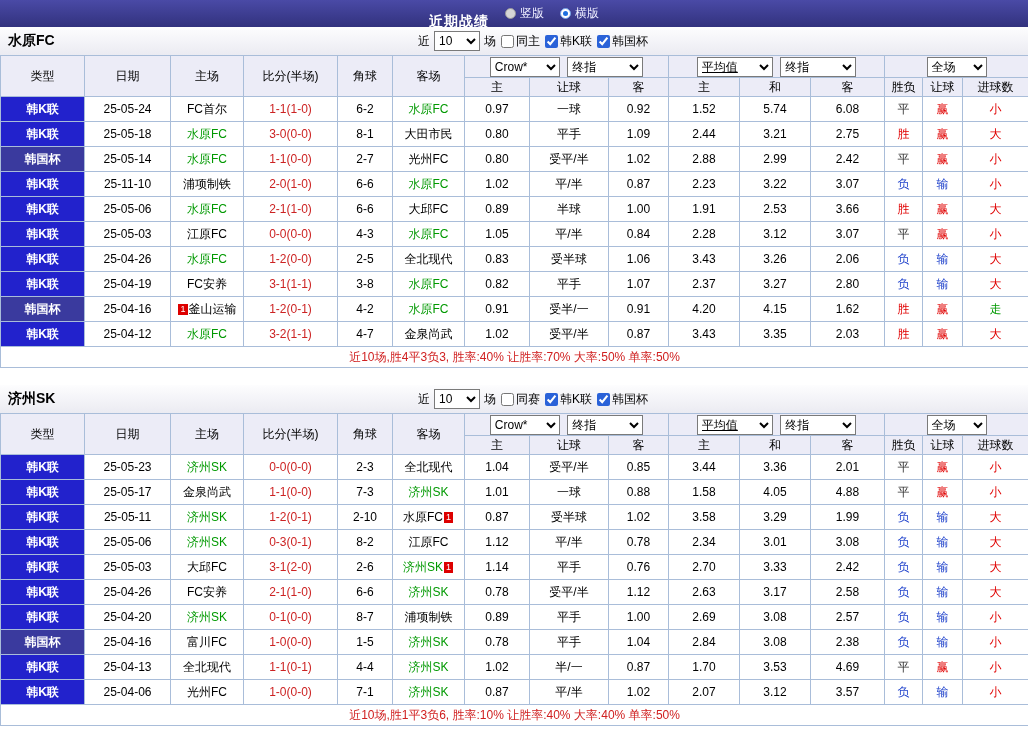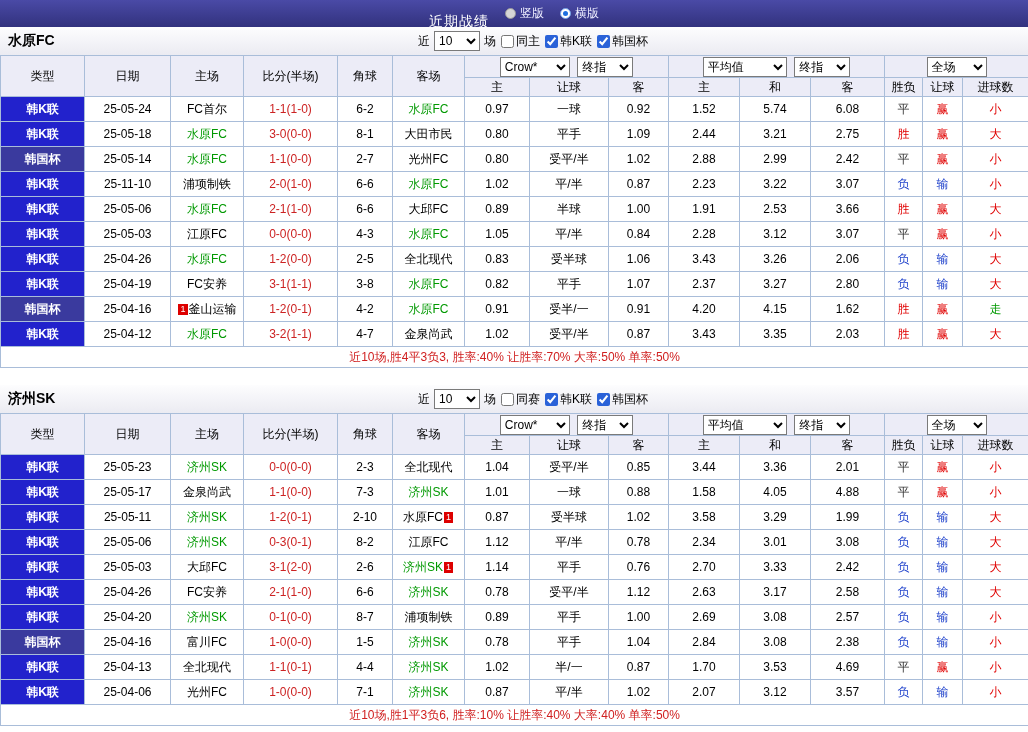--- a/index.html
+++ b/index.html
@@ -7,21 +7,21 @@
   body {
     width:1028px;
     font-family:"Liberation Sans","DejaVu Sans",sans-serif;
     font-size:12px; color:#000; background:#fff;
   }
   
   .topbar{
     height:27px; background:linear-gradient(180deg,#4a4aa6,#32327e);
     display:flex; align-items:center; justify-content:center; gap:16px; color:#fff;
   }
-  .topbar .title{ font-weight:normal; font-size:14px; letter-spacing:1px;margin-top:17px; }
+  .topbar .title{ font-weight:bold; font-size:14px; letter-spacing:1px;margin-top:17px; }
   .mode{ display:inline-flex; align-items:center; gap:4px; font-size:12px; color:#eef; cursor:pointer; }
   .radio{ width:11px; height:11px; border-radius:50%; background:#d6d6d6; border:1px solid #999;
           display:inline-block; position:relative; }
   .radio.sel{ background:#fff; border-color:#6fa0e8; }
   .radio.sel::after{ content:""; position:absolute; left:2px; top:2px; width:5px; height:5px;
           border-radius:50%; background:#1d6fe0; }
   
   .section + .section{ margin-top:17px; }
   .section-head{
     position:relative; height:28px;
@@ -34,21 +34,21 @@
   select{ font-size:12px; height:20px; border:1px solid #7a7a7a; background:#fff; }
   select.count{ width:46px; }
   input[type=checkbox]{ width:13px; height:13px; margin:0 1px; accent-color:#2a62d8; }
   
   table{ width:1028px; border-collapse:collapse; table-layout:fixed; }
   th,td{ border:1px solid #a9bdd9; text-align:center; white-space:nowrap; overflow:hidden; padding:0 2px; }
   thead th{ background:#ececf7; font-weight:normal; }
   tr.h1 th{ height:22px; }
   tr.h2 th{ height:19px; }
   th.grp select{ margin:0 2px; }
-  .sel-book{ width:70px; } .sel-stage{ width:56px; } .sel-avg{ width:84px; } .sel-full{ width:60px; }
+  .sel-book{ width:70px; } .sel-stage{ width:76px; } .sel-avg{ width:76px;text-decoration:underline; } .sel-full{ width:60px; }
   tbody td{ height:25px; background:#fff; }
   td.type{ background:var(--league-bg,#2222cc); color:#fff; font-weight:bold; }
   td.type.cup{ background:var(--cup-bg,#3a3a9e); }
   td.score{ color:var(--score-red,#cc2222); }
   .self{ color:var(--team-green,#009900); }
   .badge{ display:inline-block; background:#dd0000; color:#fff; font-size:9px; line-height:11px;
           padding:0 2px; margin:0 1px; vertical-align:1px; }
   tfoot td.summary{ height:21px; color:#d02020; background:#fff; }
 </style>
 </head>

